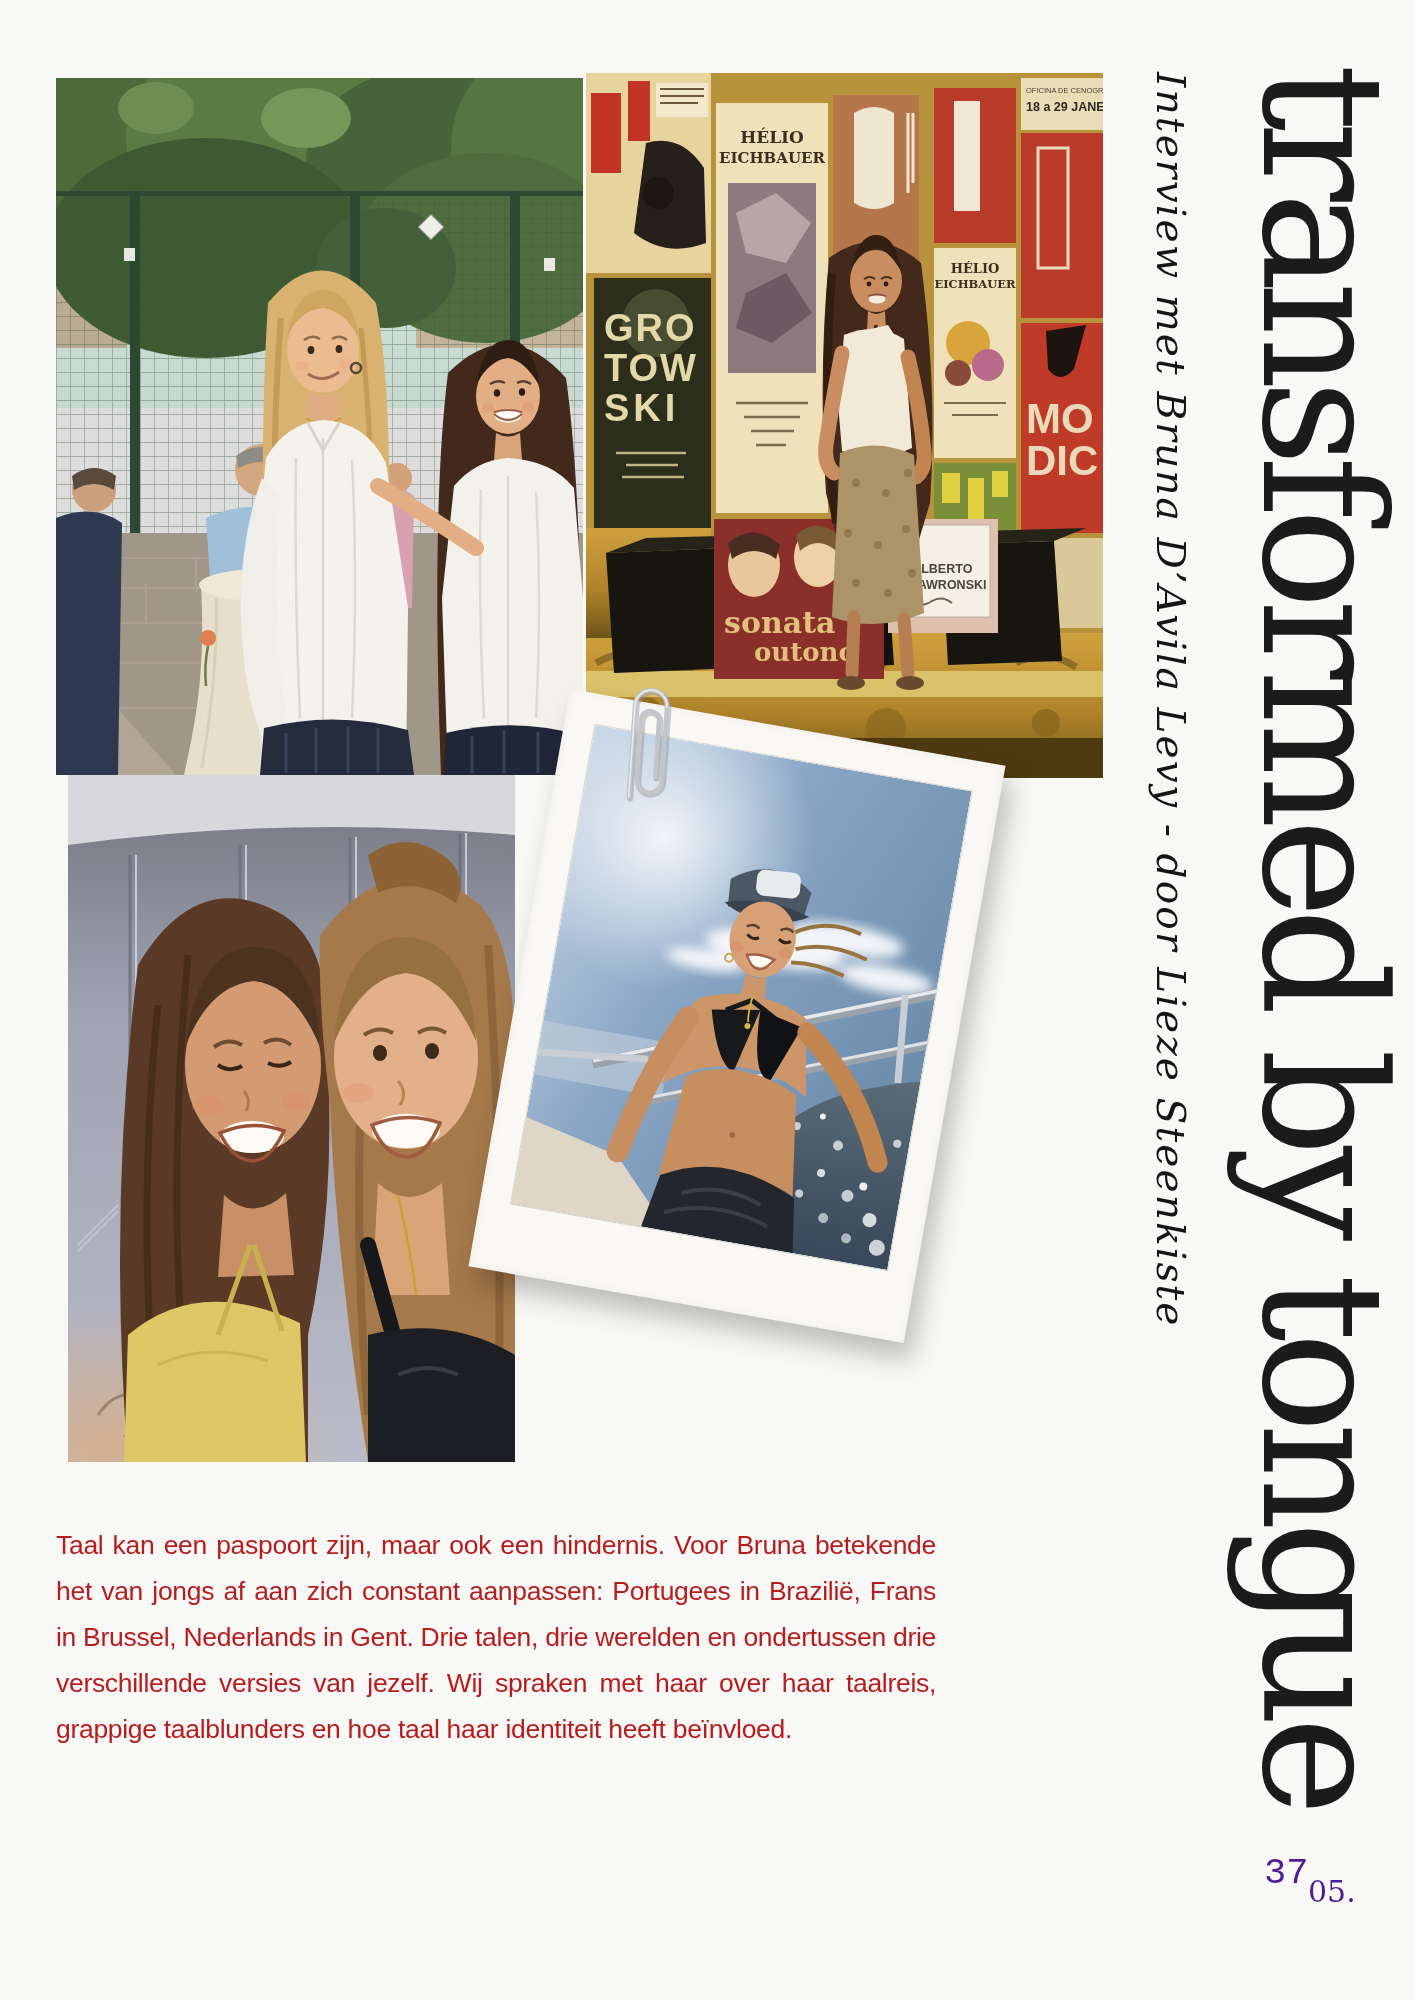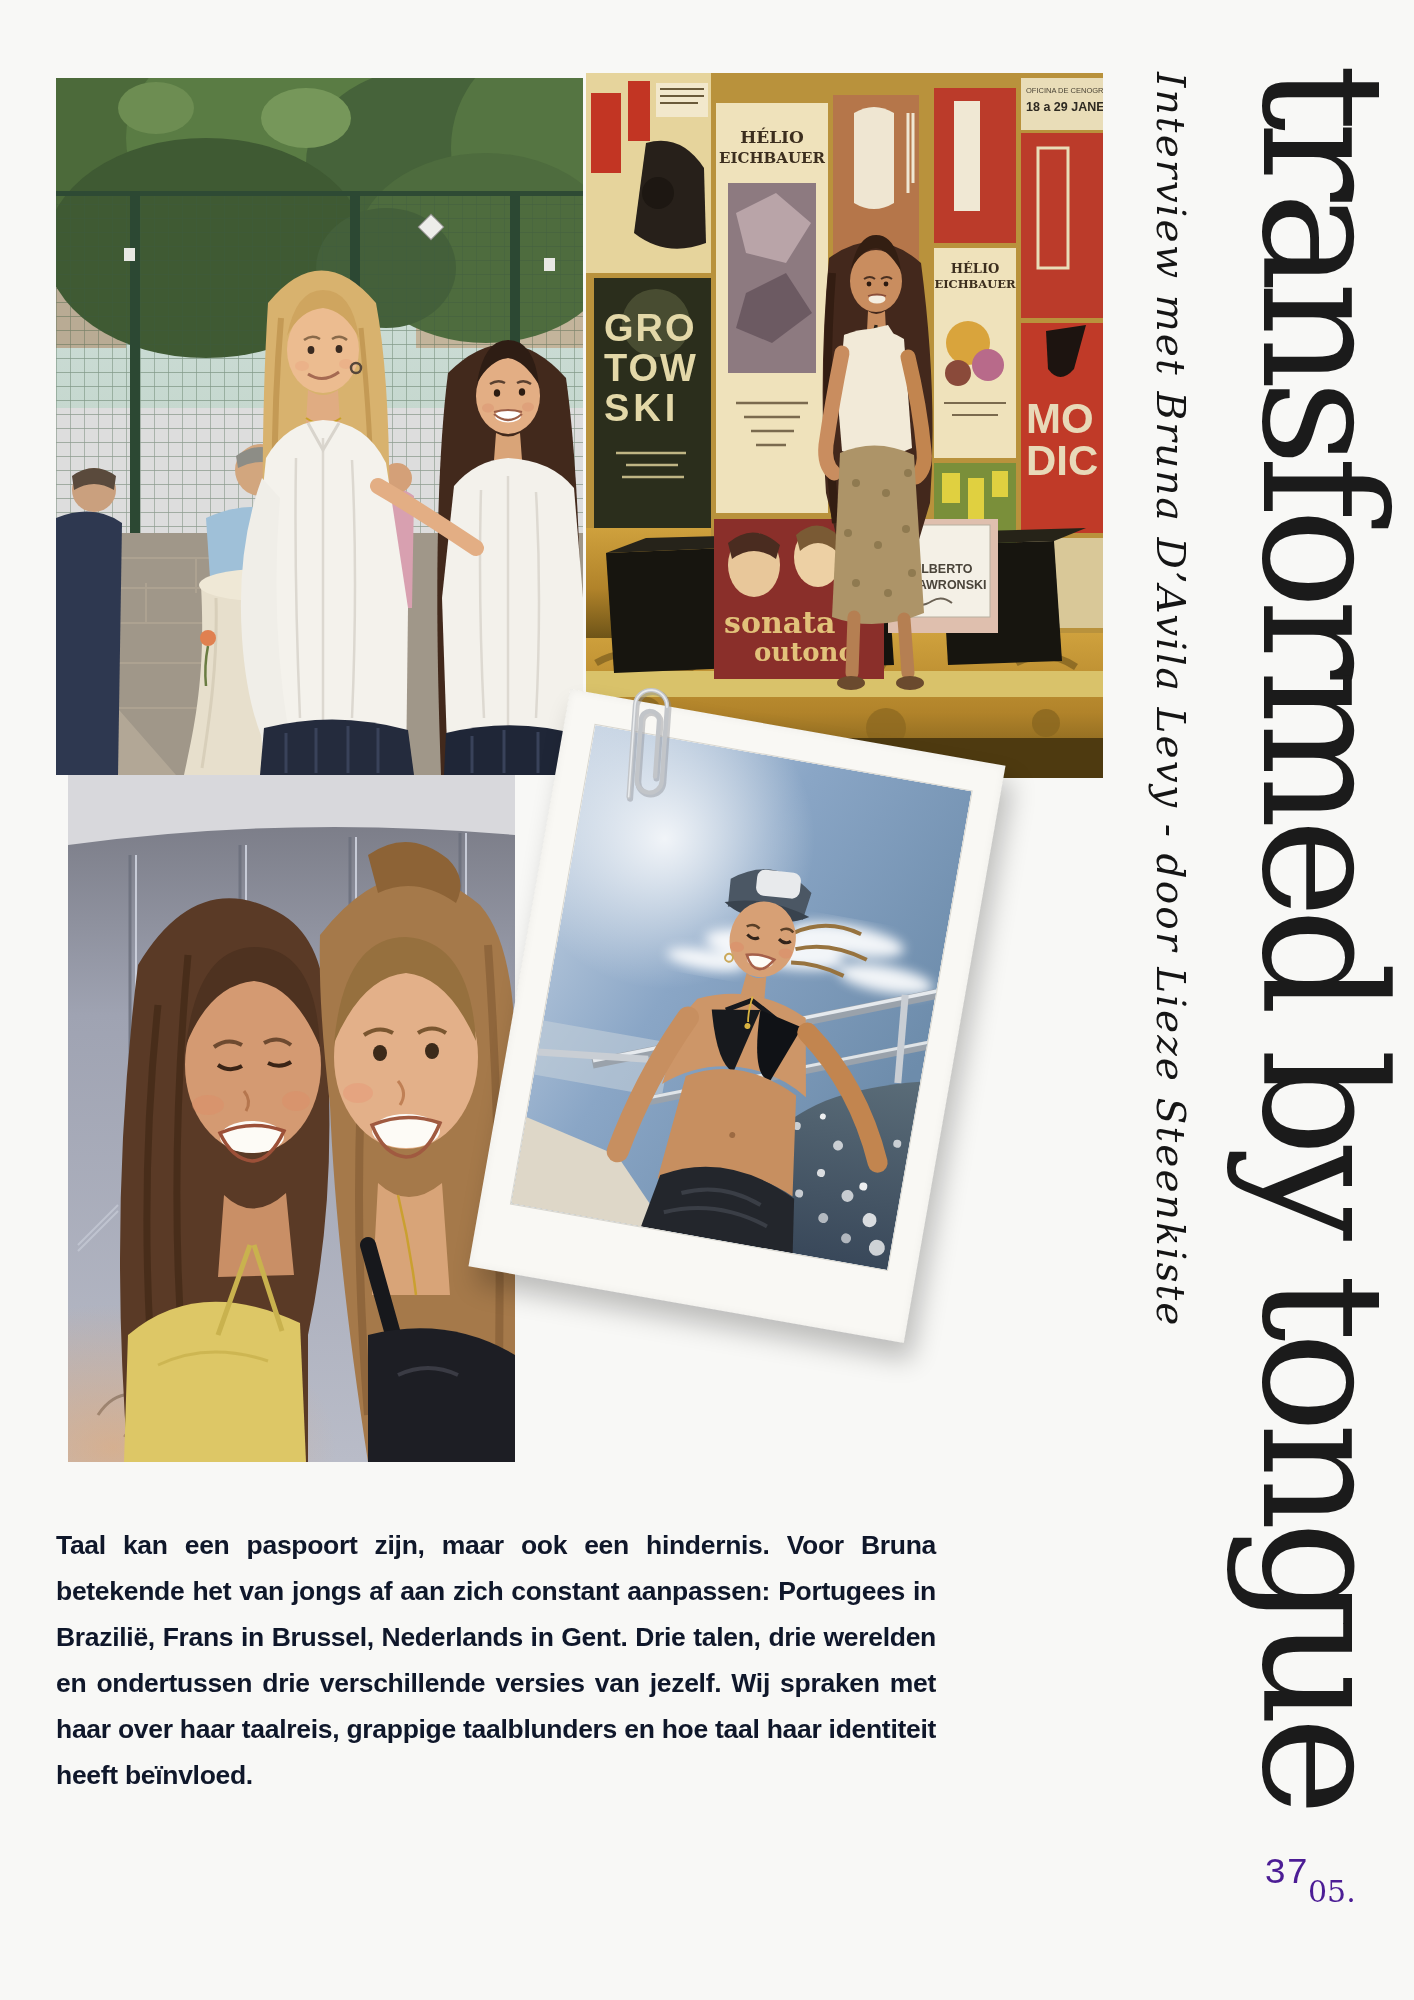--- a/index.html
+++ b/index.html
@@ -14,21 +14,21 @@
     transform:rotate(10deg);box-shadow:10px 16px 26px rgba(0,0,0,.24), inset 0 0 10px rgba(0,0,0,.05);}
   #polaroid .inner{position:absolute;left:30px;top:30px;width:382px;height:486px;border:1px solid #d8d6cf;overflow:hidden;}
   #paperclip{position:absolute;left:620px;top:674px;width:56px;height:150px;transform:rotate(4deg);z-index:30;}
   #masthead-title{position:absolute;left:1238px;top:64px;writing-mode:vertical-rl;
     font-family:"DejaVu Serif",serif;font-size:168px;line-height:1.0;letter-spacing:-0.06em;
     color:#1b1b1b;white-space:nowrap;}
   #masthead-subtitle{position:absolute;left:1144px;top:72px;writing-mode:vertical-rl;
     font-family:"DejaVu Serif",serif;font-style:italic;font-size:39px;line-height:1.3;
     letter-spacing:0.055em;color:#151515;white-space:nowrap;}
   #intro{position:absolute;left:56px;top:1522px;width:880px;font-size:26.5px;line-height:46px;
-    letter-spacing:-0.3px;color:#0f172a;text-align:justify;font-weight:bold;}
+    letter-spacing:-0.3px;color:#b91c1c;text-align:justify;}
   #folio-template{position:absolute;left:1308px;top:1874px;font-family:"DejaVu Serif",serif;
     font-size:30px;color:#4c1d95;z-index:1;}
   #folio-number{position:absolute;left:1264px;top:1852px;font-size:37px;color:#4c1d95;z-index:2;font-family:Liberation Mono, monospace;}
 </style>
 </head>
 <body>
 
 <div id="page">
 
   <div class="photo" id="photo-party">

